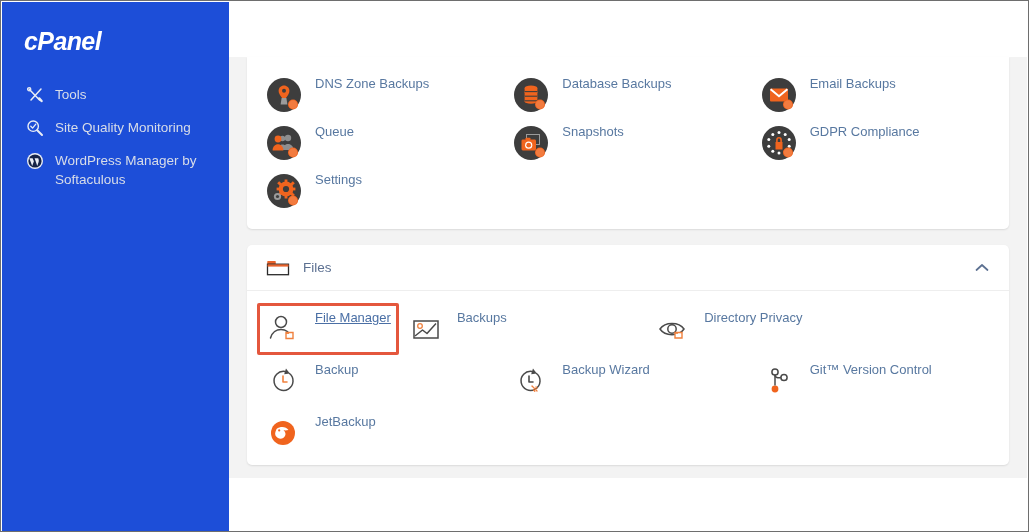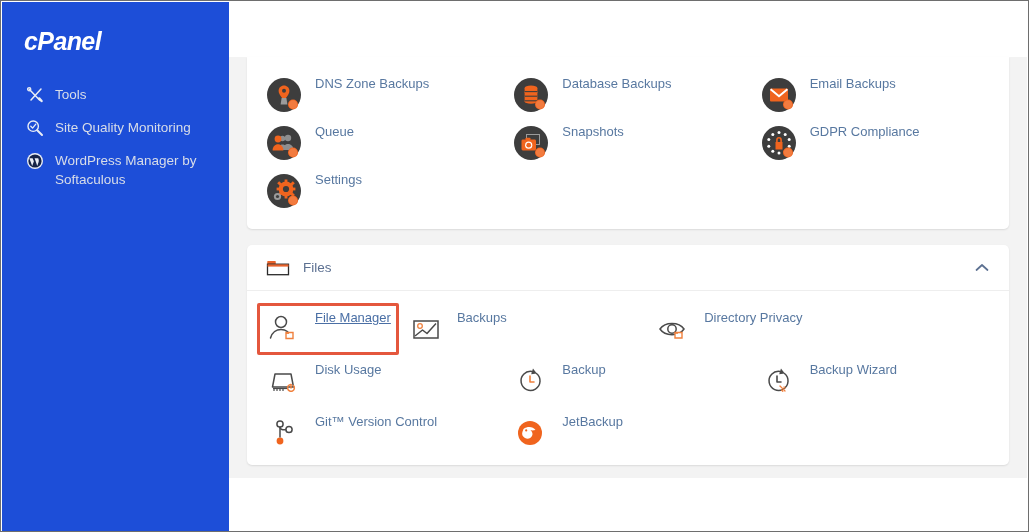--- a/index.html
+++ b/index.html
@@ -425,37 +425,20 @@
               <svg width="34" height="32" viewBox="0 0 34 32">
                 <path d="M4 16 C9 8.5 23 8.5 28 16 C23 23.5 9 23.5 4 16 Z" fill="none" stroke="#4a4a4a" stroke-width="1.5"></path>
                 <circle cx="16" cy="16" r="4.2" fill="none" stroke="#4a4a4a" stroke-width="1.5"></circle>
                 <path d="M19 19.5 h7 v5.5 h-7 z" fill="#ffffff" stroke="#f0813e" stroke-width="1.4"></path>
                 <path d="M19 19.5 h3 v1.3 h-3 z" fill="#f0813e"></path>
               </svg>
             </span>
             <span class="tile-label">Directory Privacy</span>
           </div>
 
-          <div class="tile">
-            <span class="tile-ico">
-              <svg width="34" height="32" viewBox="0 0 34 32">
-                <path d="M8 9 h16 l2.5 13 h-21 z" fill="#ffffff" stroke="#4a4a4a" stroke-width="1.5" stroke-linejoin="round"></path>
-                <g stroke="#4a4a4a" stroke-width="1.2">
-                  <path d="M7 24 v2"></path>
-                    <path d="M10 24 v2"></path>
-                    <path d="M13 24 v2"></path>
-                    <path d="M16 24 v2"></path>
-                </g>
-                <path d="M6 23.5 h14" stroke="#4a4a4a" stroke-width="1.2"></path>
-                <path d="M24 19.5 a3.4 3.4 0 1 0 2.4 1" fill="none" stroke="#f0813e" stroke-width="1.5" stroke-linecap="round"></path>
-                <path d="M24 19.5 v3.4" stroke="#f0813e" stroke-width="1.5" stroke-linecap="round"></path>
-              </svg>
-            </span>
-            <span class="tile-label">Disk Usage</span>
-          </div>
 
 
 
           <div class="tile">
             <span class="tile-ico">
               <svg width="34" height="32" viewBox="0 0 34 32">
                 <path d="M22.5 8.5 a9.5 9.5 0 1 1 -4.5 -2" fill="none" stroke="#4a4a4a" stroke-width="1.5" stroke-linecap="round"></path>
                 <path d="M19 3.5 L22.8 8.4 L17.2 9.2 Z" fill="#4a4a4a"></path>
                 <path d="M16 11 v6 h4" fill="none" stroke="#f0813e" stroke-width="1.6" stroke-linecap="round" stroke-linejoin="round"></path>
               </svg>

